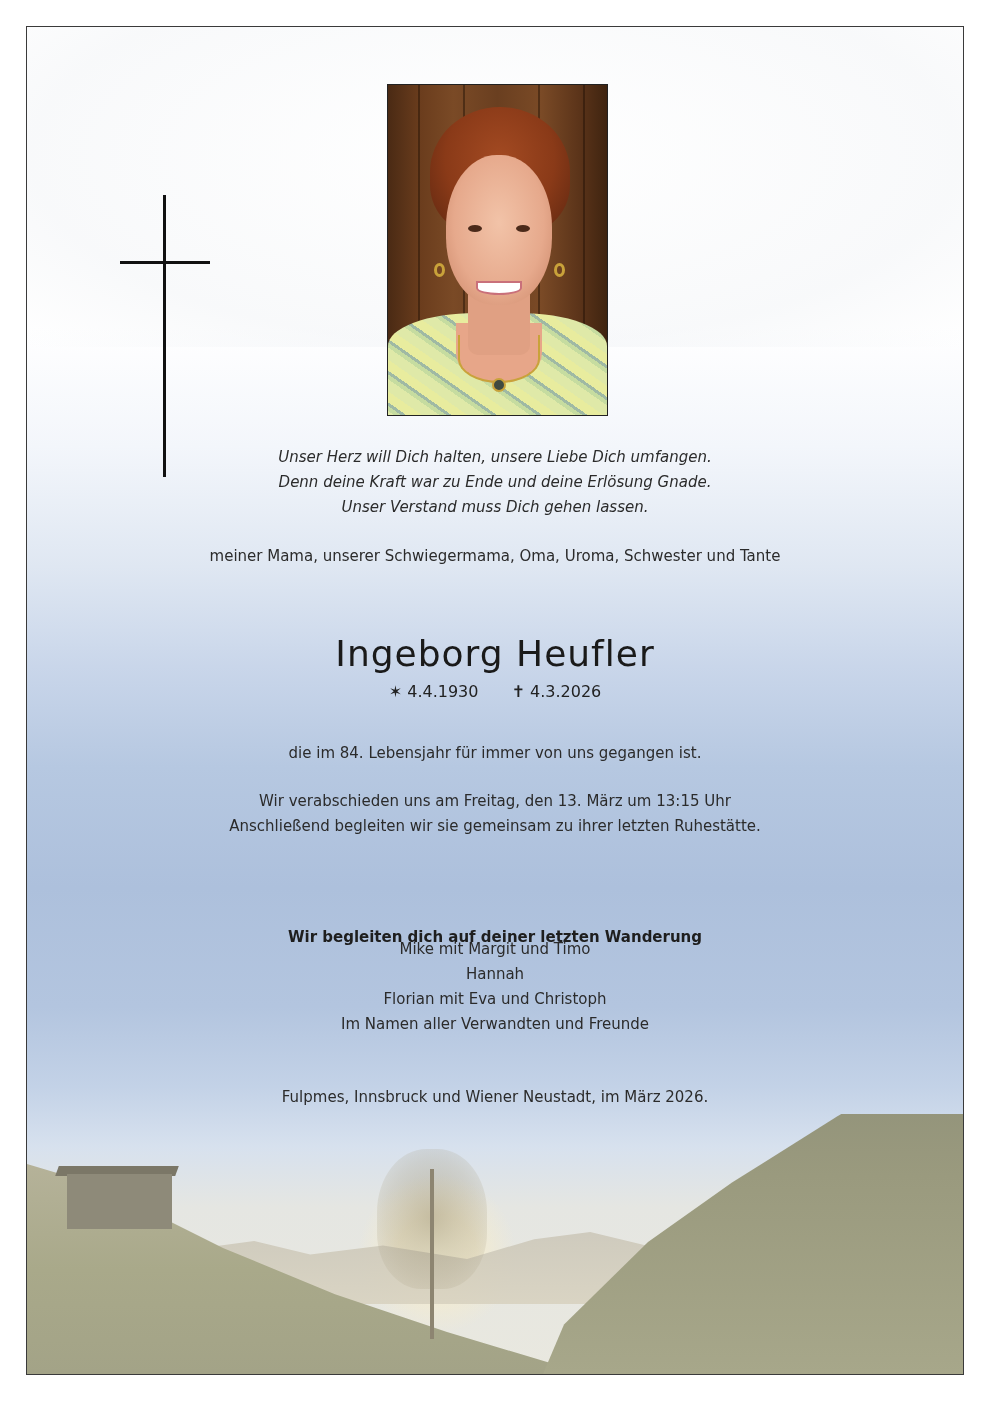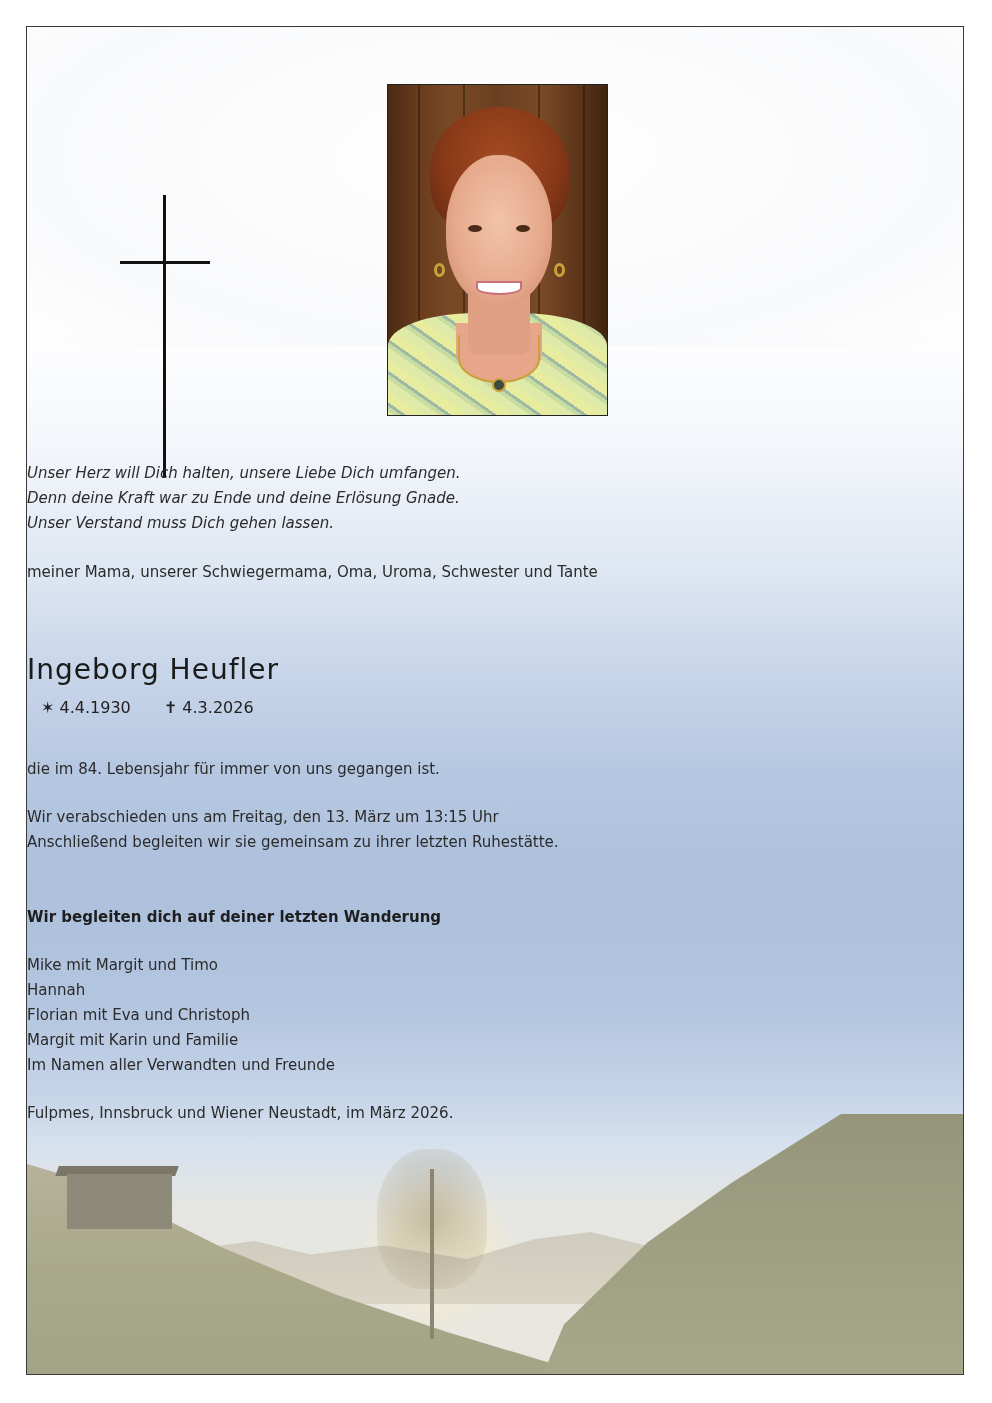--- a/index.html
+++ b/index.html
@@ -34,24 +34,24 @@
     .photo .shirt { position: absolute; left: 0; top: 228px; width: 100%; height: 110px;
       border-radius: 40% 40% 0 0 / 30% 30% 0 0;
       background: repeating-linear-gradient(35deg, #dfe9a8 0 10px, #c6dca0 10px 14px, #9fb9a4 14px 17px, #e8ec9e 17px 26px); }
     .photo .chest { position: absolute; left: 68px; top: 238px; width: 86px; height: 60px; background: #e7a689; border-radius: 0 0 50% 50%; }
     .photo .necklace { position: absolute; left: 70px; top: 250px; width: 82px; height: 48px; border: 2px solid #c9a23a; border-top: none; border-radius: 0 0 50% 50%; box-sizing: border-box; }
     .photo .pendant { position: absolute; left: 104px; top: 293px; width: 14px; height: 14px; border-radius: 50%; background: #3f4a40; border: 2px solid #c9a23a; box-sizing: border-box; }
     .photo .eye { position: absolute; top: 140px; width: 14px; height: 7px; border-radius: 50%; background: #4b2a1a; }
     .photo .smile { position: absolute; left: 88px; top: 196px; width: 46px; height: 14px; border-radius: 0 0 50% 50%; background: #fff; border: 2px solid #c9707a; box-sizing: border-box; }
     .photo .earring { position: absolute; top: 178px; width: 11px; height: 14px; border-radius: 50%; border: 3px solid #c9a23a; box-sizing: border-box; }
 
-    .text { position: absolute; left: 0; width: 100%; color: #2b2b2b;
-      font-family: "DejaVu Sans", sans-serif; font-size: 15px; line-height: 25px; margin-top: 16px; }
+    .text { position: absolute; left: 0; width: 100%; text-align: center; color: #2b2b2b;
+      font-family: "DejaVu Sans", sans-serif; font-size: 15px; line-height: 25px; }
     .italic { font-style: italic; }
-    .name { font-size: 28px; line-height: 48px; color: #1a1a1a; font-weight: normal; letter-spacing: 1px; }
+    .name { font-size: 36px; line-height: 48px; color: #1a1a1a; font-weight: normal; letter-spacing: 1px; }
     .dates { font-size: 16px; line-height: 22px; color: #222; }
     .dates span { margin: 0 14px; }
     .bold { font-weight: bold; color: #1e1e1e; }
 
     
     .landscape { position: absolute; left: 0; bottom: 0; width: 100%; height: 260px; overflow: hidden; }
     .sun { position: absolute; left: 330px; top: 60px; width: 160px; height: 160px; border-radius: 50%;
       background: radial-gradient(circle, rgba(255,250,225,0.95) 0%, rgba(250,238,200,0.6) 35%, rgba(240,230,210,0) 70%); }
     .hill-left { position: absolute; left: 0; bottom: 0; width: 560px; height: 210px;
       background: linear-gradient(180deg, #b5b299 0%, #a9a98a 50%, #a3a387 100%);
@@ -130,24 +130,23 @@
     <span><span style="margin:0">✝</span> <span style="margin:0">4.3.2026</span></span>
   </div>
 
   <div class="text" style="top:714px">die im 84. Lebensjahr für immer von uns gegangen ist.</div>
 
   <div class="text" style="top:762px">
     <div>Wir verabschieden uns am Freitag, den 13. März um 13:15 Uhr</div>
     <div>Anschließend begleiten wir sie gemeinsam zu ihrer letzten Ruhestätte.</div>
   </div>
 
-  <div class="text bold" style="top:862px">Wir begleiten dich auf deiner letzten Wanderung</div>
+  <div class="text bold" style="top:898px">Wir begleiten dich auf deiner letzten Wanderung</div>
 
   <div class="text" style="top:910px">
     <div>Mike mit Margit und Timo</div>
     <div>Hannah</div>
     <div>Florian mit Eva und Christoph</div>
-    <div>Margit mit Karin und Familie</div>
     <div>Im Namen aller Verwandten und Freunde</div>
   </div>
 
   <div class="text" style="top:1058px">Fulpmes, Innsbruck und Wiener Neustadt, im März 2026.</div>
 </div>
 
 </body></html>

